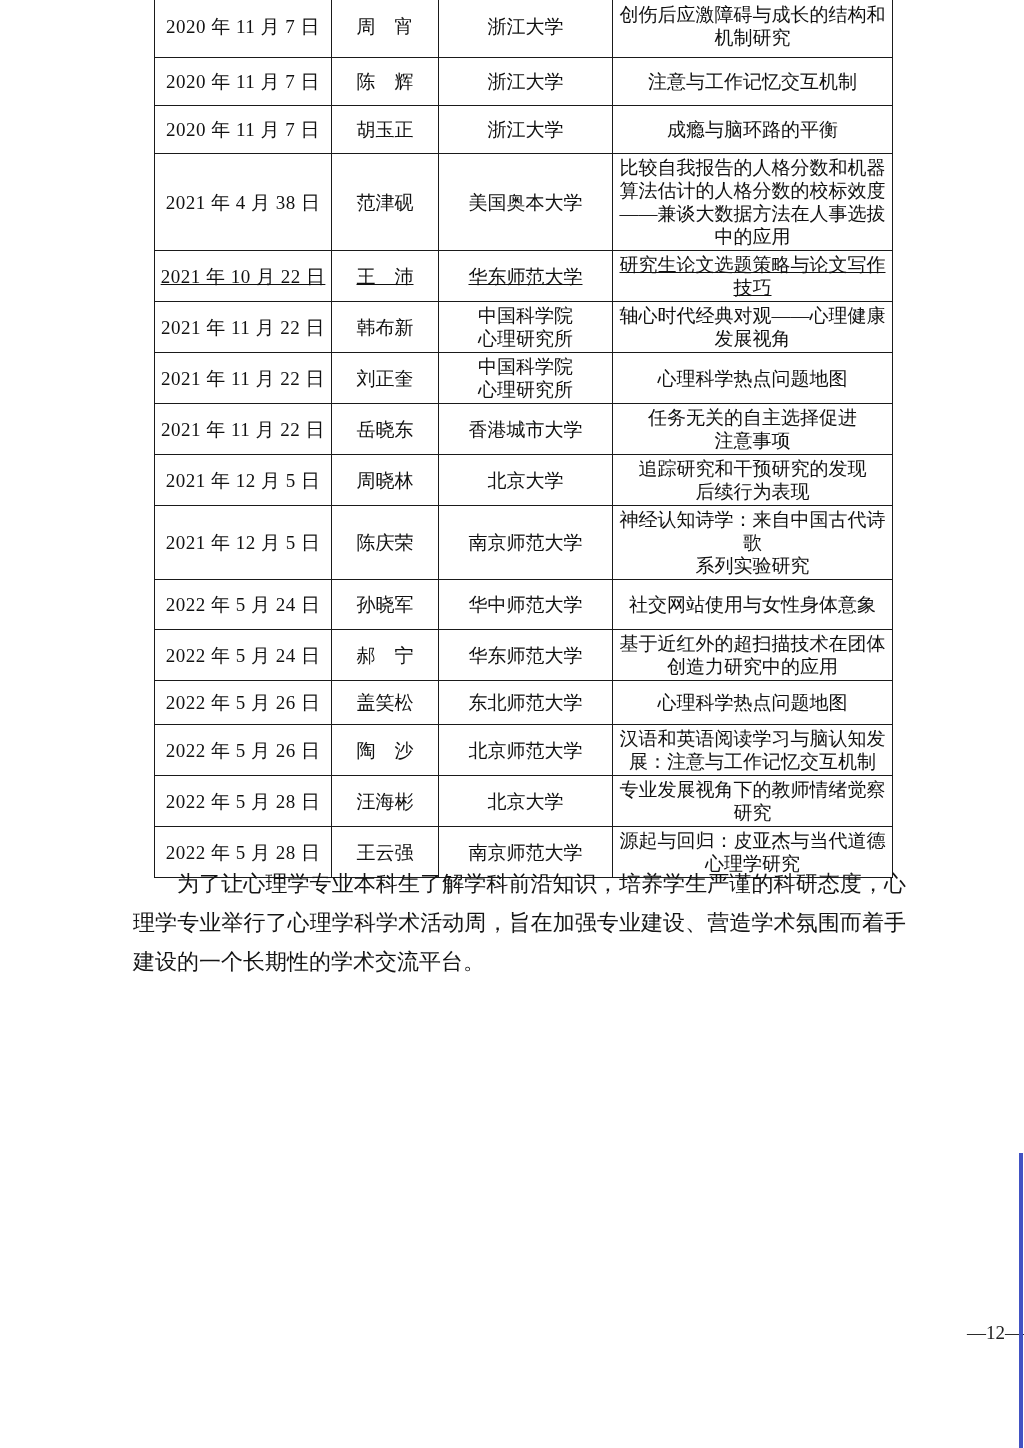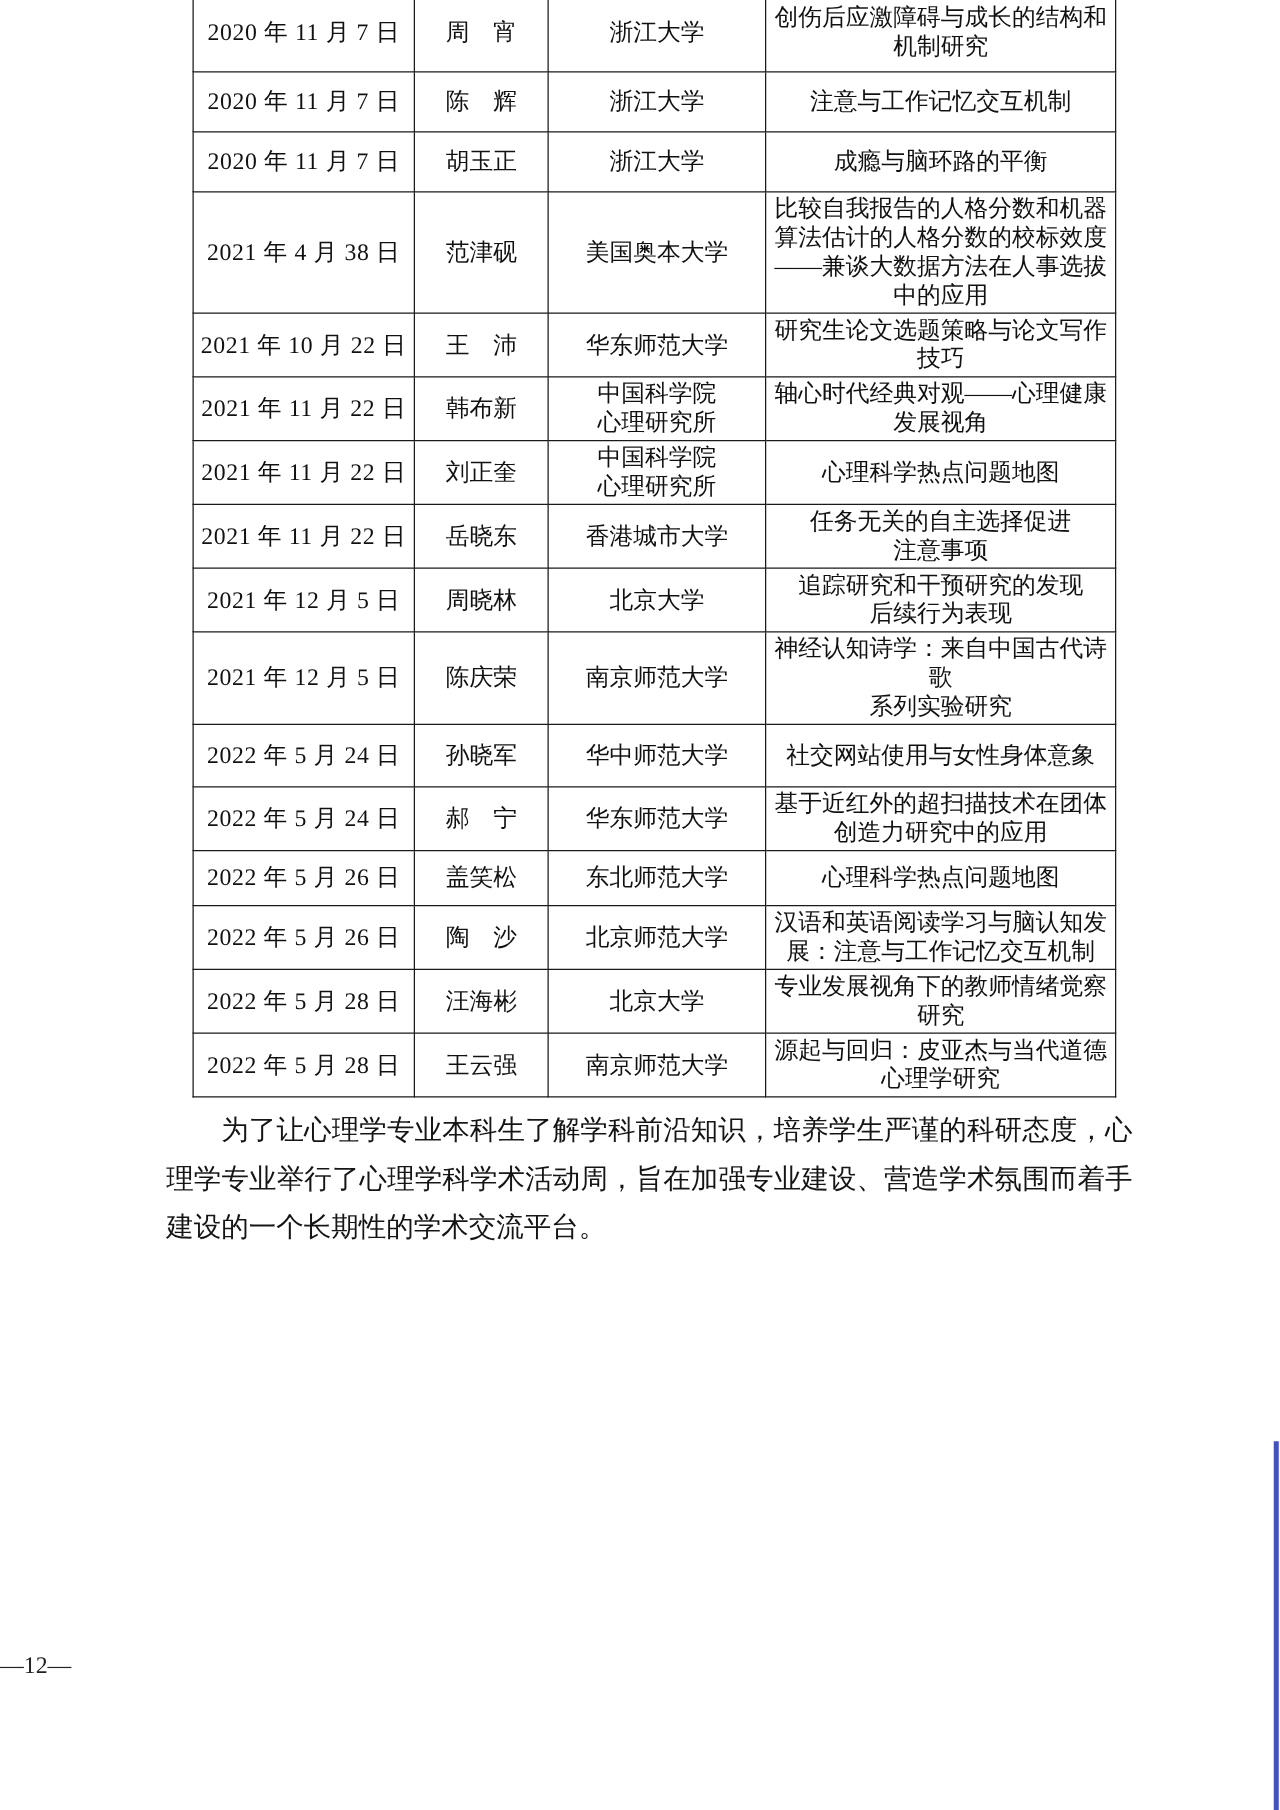--- a/index.html
+++ b/index.html
@@ -37,55 +37,55 @@
   }
   td.c-date { font-size: 20px; letter-spacing: 0.5px; }
   td.c-name { font-size: 19px; }
   td.c-inst { font-size: 19px; }
   td.c-topic { font-size: 19px; }
 
   tr:nth-child(1)  { height: 63px; }
   tr:nth-child(2)  { height: 48px; }
   tr:nth-child(3)  { height: 48px; }
   tr:nth-child(4)  { height: 97px; }
-  tr:nth-child(5)  { height: 49px; }
+  tr:nth-child(5)  { height: 49px; text-decoration: underline; }
   tr:nth-child(6)  { height: 47px; }
   tr:nth-child(7)  { height: 47px; }
   tr:nth-child(8)  { height: 45px; }
   tr:nth-child(9)  { height: 50px; }
   tr:nth-child(10) { height: 50px; }
   tr:nth-child(11) { height: 50px; }
   tr:nth-child(12) { height: 46px; }
   tr:nth-child(13) { height: 44px; }
   tr:nth-child(14) { height: 50px; }
   tr:nth-child(15) { height: 43px; }
   tr:nth-child(16) { height: 47px; }
   tr:nth-child(17) { height: 43px; }
 
   
   .closing {
     position: absolute;
     left: 133px;
-    top: 884px;
+    top: 864px;
     width: 773px;
     font-size: 22px;
     line-height: 39px;
     text-align: justify;
     text-justify: inter-ideograph;
     text-indent: 2em;
     color: #151515;
   }
 
   
   .footer {
     position: absolute;
     left: 0;
     top: 1322px;
     width: 100%;
-    text-align: left;
+    text-align: right;
     font-size: 19px;
     color: #222222;
   }
 
   
   .edge-line {
     position: absolute;
     right: 1px;
     top: 1153px;
     width: 4px;

